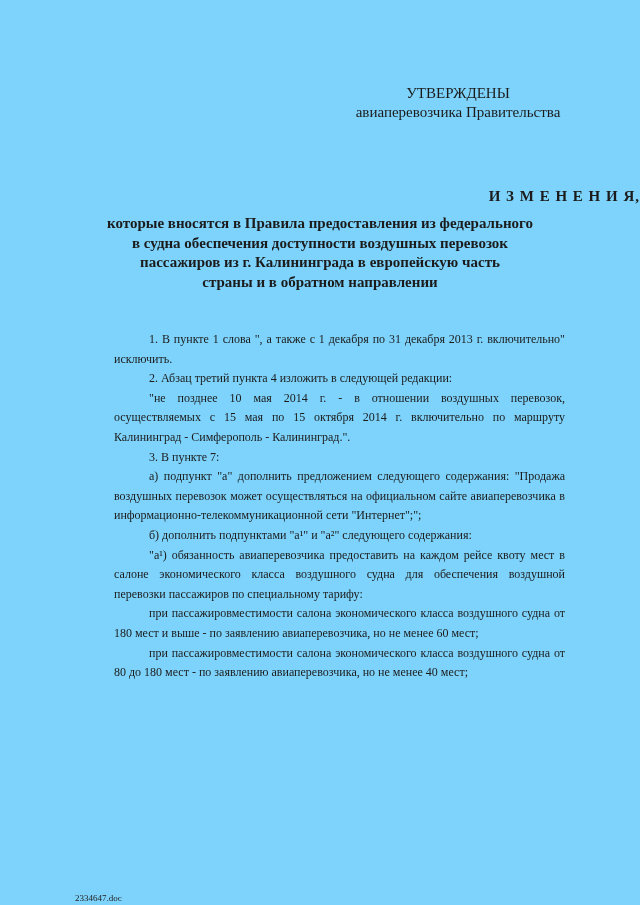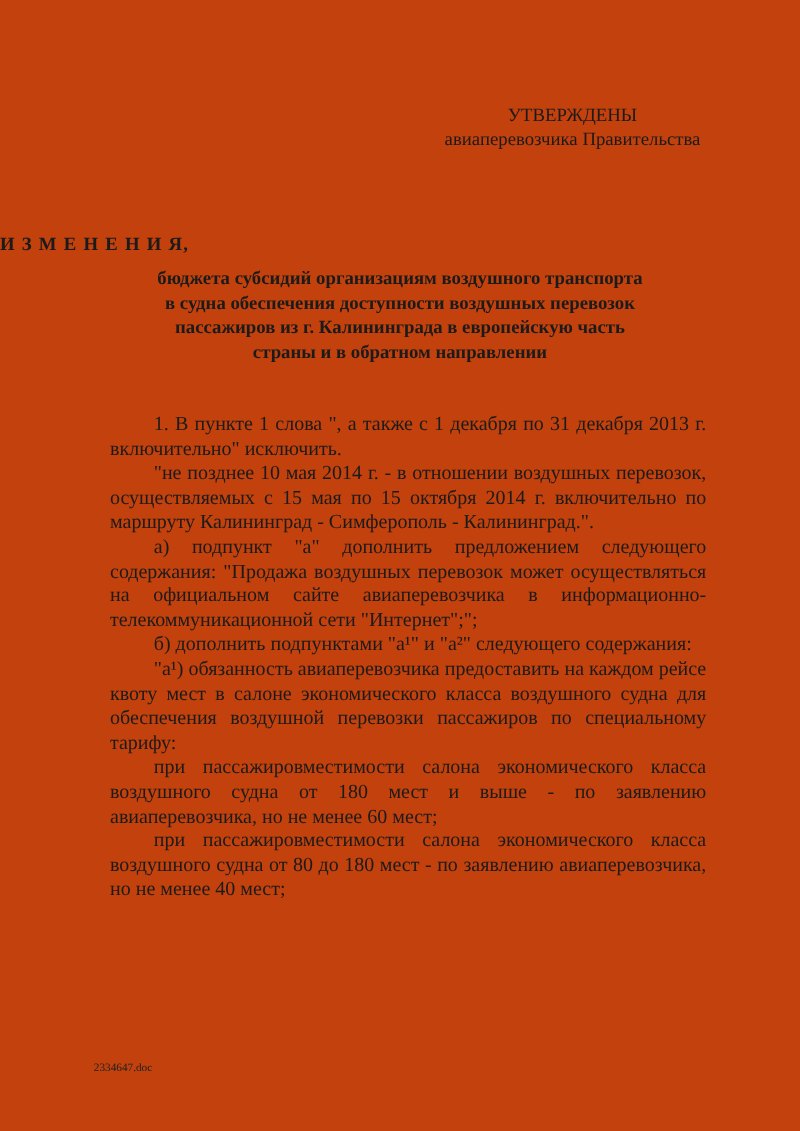--- a/index.html
+++ b/index.html
@@ -4,89 +4,91 @@
 <style>
   html, body {
     margin: 0;
     padding: 0;
     background: #ffffff;
   }
   .page {
     position: relative;
     width: 640px;
     height: 905px;
-    background: #c2410c;
+    background: #7dd3fc;
     color: #1b1b1b;
     font-family: "Liberation Serif", serif;
     overflow: hidden;
     box-sizing: border-box;
   }
   .approval-block {
     margin: 84px 70px 0 auto;
     width: 224px;
     text-align: center;
     font-size: 15px;
     line-height: 19px;
   }
   .title-block {
     margin-top: 64px;
-    text-align: left;
+    text-align: right;
     font-weight: bold;
     font-size: 15px;
     line-height: 20px;
     letter-spacing: 1px;
   }
   .subtitle-block {
     margin-top: 8px;
     text-align: center;
     font-weight: bold;
     font-size: 15px;
     line-height: 19.5px;
   }
   .body-text {
-    margin: 38px 75px 0 88px;
-    font-size: 16px;
+    margin: 38px 75px 0 114px;
+    font-size: 12px;
     line-height: 19.6px;
     text-align: justify;
   }
   .body-text p {
     margin: 0;
     text-indent: 35px;
   }
   .footer-filename {
     position: absolute;
     left: 75px;
-    top: 849px;
+    top: 893px;
     font-size: 9px;
     line-height: 11px;
     color: #222222;
   }
 </style>
 </head>
 <body>
 
 <div class="page">
 
   <div class="approval-block">
     <div>УТВЕРЖДЕНЫ</div>
     <div>авиаперевозчика Правительства</div>
   </div>
 
   <div class="title-block">И З М Е Н Е Н И Я,</div>
 
   <div class="subtitle-block">
-    <div>бюджета субсидий организациям воздушного транспорта</div>
+    <div>которые вносятся в Правила предоставления из федерального</div>
     <div>в судна обеспечения доступности воздушных перевозок</div>
     <div>пассажиров из г. Калининграда в европейскую часть</div>
     <div>страны и в обратном направлении</div>
   </div>
 
   <div class="body-text">
     <p>1. В пункте 1 слова ", а также с 1 декабря по 31 декабря 2013 г. включительно" исключить.</p>
+    <p>2. Абзац третий пункта 4 изложить в следующей редакции:</p>
     <p>"не позднее 10 мая 2014 г. - в отношении воздушных перевозок, осуществляемых с 15 мая по 15 октября 2014 г. включительно по маршруту Калининград - Симферополь - Калининград.".</p>
+    <p>3. В пункте 7:</p>
     <p>а) подпункт "а" дополнить предложением следующего содержания: "Продажа воздушных перевозок может осуществляться на официальном сайте авиаперевозчика в информационно-телекоммуникационной сети "Интернет";";</p>
     <p>б) дополнить подпунктами "а¹" и "а²" следующего содержания:</p>
     <p>"а¹) обязанность авиаперевозчика предоставить на каждом рейсе квоту мест в салоне экономического класса воздушного судна для обеспечения воздушной перевозки пассажиров по специальному тарифу:</p>
     <p>при пассажировместимости салона экономического класса воздушного судна от 180 мест и выше - по заявлению авиаперевозчика, но не менее 60 мест;</p>
     <p>при пассажировместимости салона экономического класса воздушного судна от 80 до 180 мест - по заявлению авиаперевозчика, но не менее 40 мест;</p>
   </div>
 
   <div class="footer-filename">2334647.doc</div>
 
 </div>

